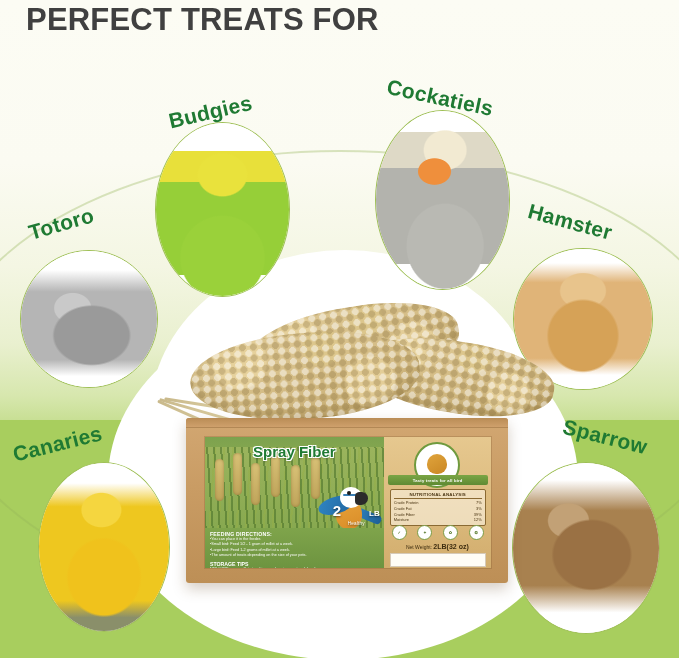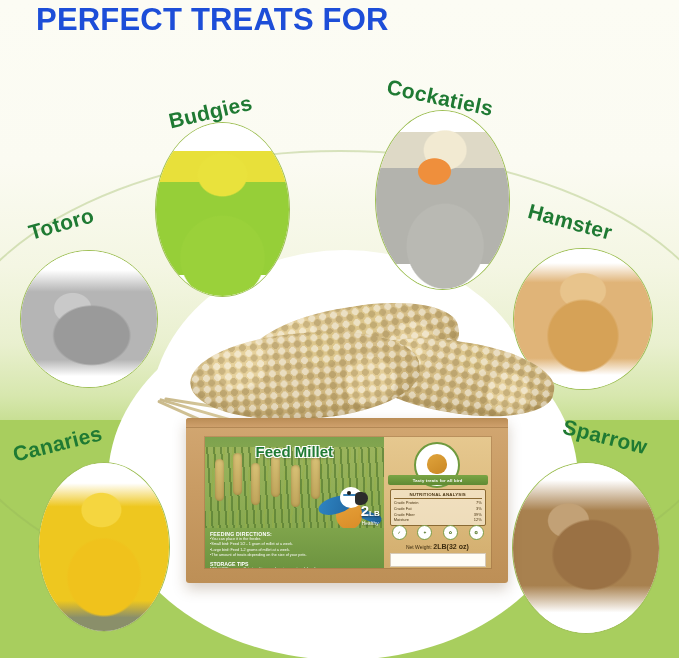--- a/index.html
+++ b/index.html
@@ -31,22 +31,22 @@
   
   .sweep-arc{
     position:absolute; left:-60px; top:150px; width:800px; height:460px;
     border:2px solid rgba(150,180,90,.35);
     border-radius:50%; background:transparent;
   }
 
   
   .headline{
     position:absolute; left:26px; top:2px; width:470px;
-    color:#1d4ed8; font-weight:bold; font-size:31px; line-height:1.17;
-    letter-spacing:.2px; text-transform:uppercase;margin-left:10px;
+    color:#404040; font-weight:bold; font-size:31px; line-height:1.17;
+    letter-spacing:.2px; text-transform:uppercase;
   }
 
   
   .pet{
     position:absolute; border-radius:50%; overflow:hidden;
     border:1.5px solid #9ebf55; background:#ffffff;
   }
   .pet .photo{ position:absolute; inset:0; }
 
   .pet-label{
@@ -198,21 +198,21 @@
   .store-head{ font-size:5.2px; font-weight:bold; margin-top:2px; }
   .store-line{ font-size:3.8px; line-height:1.4; opacity:.95; }
 
   
   .weight-badge{
     position:absolute; right:4px; bottom:42px; z-index:6;
     text-align:center; color:#ffffff;
     text-shadow:0 1px 2px rgba(0,0,0,.55);
   }
   .weight-main{ font-size:15px; font-weight:bold; line-height:1; }
-  .weight-unit{ font-size:8px; font-weight:bold; }
+  .weight-unit{ font-size:8px; font-weight:bold;margin-left:28px; }
   .weight-sub{ font-size:4.6px; letter-spacing:.2px; margin-top:1px; }
 
   
   .label-right{
     position:relative; width:108px; height:100%;
     background:linear-gradient(180deg,#e6c88f 0%,#dcba7d 55%,#d2ad6d 100%);
     padding:4px;
   }
   .brand{
     position:relative; margin:1px auto 0; width:46px; height:46px;
@@ -353,21 +353,21 @@
     <div class="label-left">
       <div class="field">
         <div class="field-head" style="left:10px;  top:12px;"></div>
         <div class="field-head" style="left:28px;  top:6px;"></div>
         <div class="field-head" style="left:46px;  top:16px;"></div>
         <div class="field-head" style="left:66px;  top:8px;"></div>
         <div class="field-head" style="left:86px;  top:18px;"></div>
         <div class="field-head" style="left:106px; top:10px;"></div>
       </div>
 
-      <div class="label-title">Feed Millet</div>
+      <div class="label-title">Spray Fiber</div>
 
       <div class="macaw">
         <div class="tail"></div>
         <div class="body"></div>
         <div class="wing"></div>
         <div class="head"></div>
         <div class="face-line"></div>
         <div class="eye"></div>
         <div class="beak"></div>
       </div>

